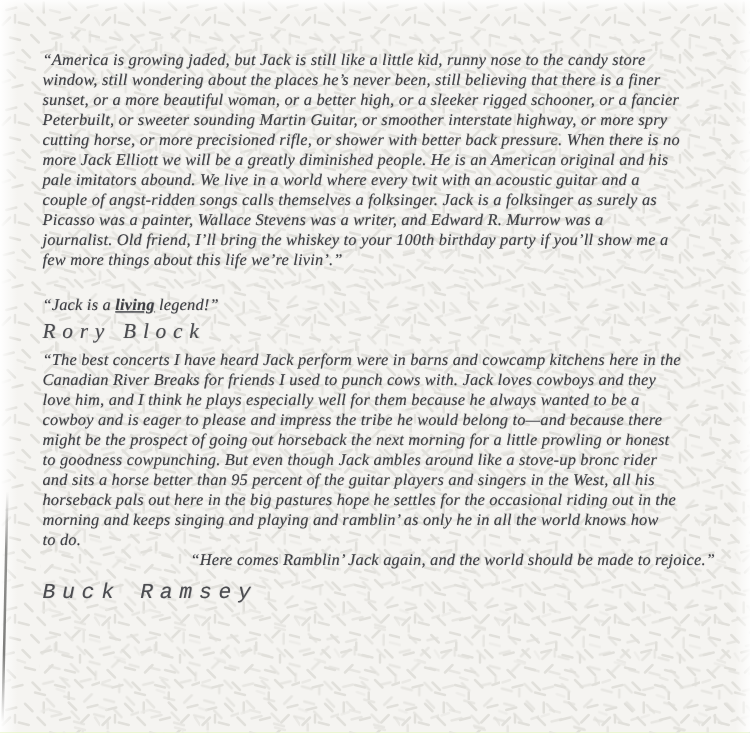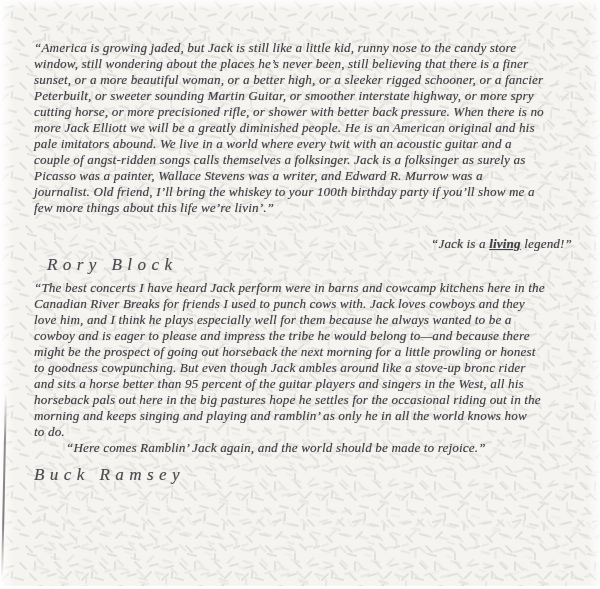--- a/index.html
+++ b/index.html
@@ -51,34 +51,35 @@
     font-weight: bold;
     text-decoration: underline;
   }
   .closing-line {
     font-style: italic;
     font-size: 13px;
     line-height: 16px;
     letter-spacing: 0.2px;
     text-indent: 32px;
     text-shadow: 0.3px 0.3px 0.7px rgba(63,64,69,0.45);
+    text-align: right;
   }
   .signature {
     font-style: italic;
     font-size: 17px;
     line-height: 22px;
     letter-spacing: 0.32em;
     color: #4b4c50;
     text-shadow: 0.3px 0.3px 0.8px rgba(70,71,75,0.4);
   }
   .sig-1 { margin-top: 6px; }
-  .q2    { margin-top: 20px; text-align: right; }
-  .sig-2 { margin-top: 2px; margin-left: 13px; }
+  .q2    { margin-top: 20px; }
+  .sig-2 { margin-top: 2px; }
   .p3    { margin-top: 4px; }
-  .sig-3 { margin-top: 8px; }
+  .sig-3 { margin-top: 8px; font-family: Liberation Mono, monospace; }
 </style>
 </head>
 <body>
 
 <div class="page">
 
   <svg class="texture" width="600" height="589" viewBox="0 0 600 589" xmlns="http://www.w3.org/2000/svg">
     <defs>
       <pattern id="rice" width="80" height="80" patternUnits="userSpaceOnUse">
         <g stroke="#e1e0db" stroke-width="2" stroke-linecap="round" fill="none">

